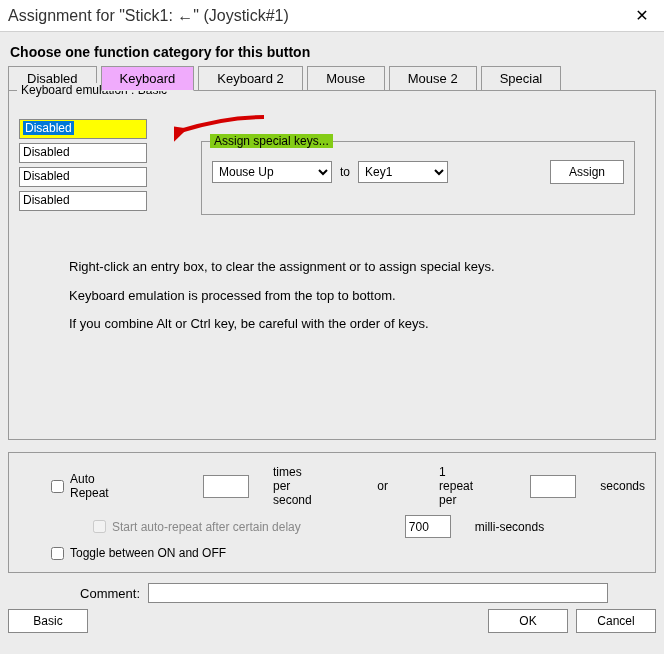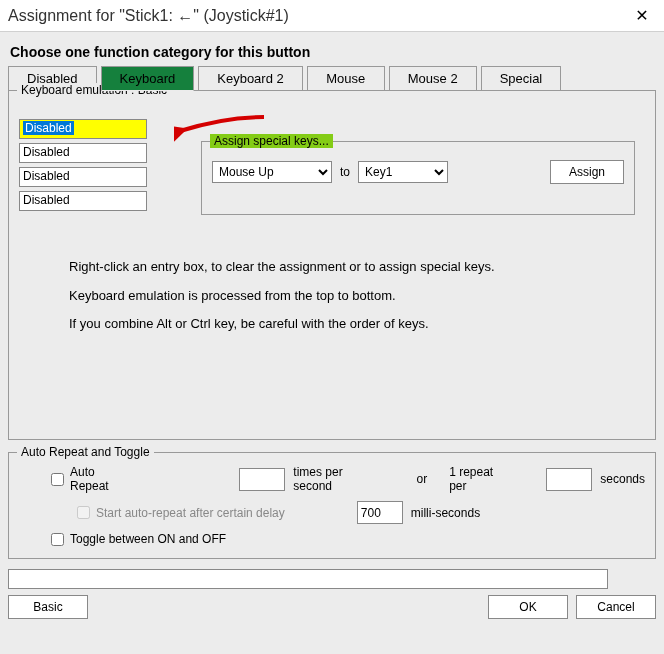--- a/index.html
+++ b/index.html
@@ -5,39 +5,39 @@
   * { box-sizing: border-box; }
   body { margin: 0; font-family: "Segoe UI", Tahoma, sans-serif; font-size: 12px; background: #ececec; color: #000; }
   .window { width: 664px; height: 654px; background: #ececec; position: relative; }
   .titlebar { background: #fff; height: 32px; display: flex; align-items: center; padding: 0 8px; font-size: 16px; font-weight: 400; border-bottom: 1px solid #d0d0d0; }
   .titlebar .title { flex: 1; color: #333; }
   .titlebar .close { font-size: 16px; width: 28px; text-align: center; cursor: pointer; }
   .content { padding: 8px 8px 0 8px; }
   .heading { font-size: 14px; font-weight: bold; margin: 4px 0 6px 2px; }
   .tabs { display: flex; border-bottom: 1px solid #999; margin-bottom: 0; }
   .tab { padding: 4px 18px; font-size: 13px; border: 1px solid #999; border-bottom: none; background: #ececec; position: relative; margin-right: 4px; cursor: pointer; min-width: 78px; text-align: center; }
-  .tab.active { background: #15803d; border-bottom: 1px solid #ececec; margin-bottom: -1px; z-index: 2; }
+  .tab.active { background: #f0abfc; border-bottom: 1px solid #ececec; margin-bottom: -1px; z-index: 2; }
   .group { border: 1px solid #999; margin-top: -1px; padding: 14px 10px 30px 10px; position: relative; background: #ececec; }
   .group-label { position: absolute; top: -8px; left: 8px; background: #ececec; padding: 0 4px; font-size: 12px; }
   .entry-row { margin-bottom: 4px; }
   .entry { width: 128px; height: 20px; border: 1px solid #888; background: #fff; font-size: 12px; padding: 1px 3px; display: inline-block; }
   .entry.hl { background: #ffff00; }
   .entry.hl span { background: #0078d7; color: #fff; padding: 0 2px; }
   .arrow-wrap { position: absolute; left: 155px; top: 2px; pointer-events: none; }
   .inner-group { border: 1px solid #999; position: absolute; left: 182px; top: 36px; right: 10px; height: 74px; padding: 12px 10px; }
   .inner-group-label { position: absolute; top: -8px; left: 8px; background: #84cc16; padding: 0 4px; font-size: 12px; }
   .combo { height: 22px; border: 1px solid #888; background: #fff; font-size: 12px; padding: 2px 2px; }
   .btn { height: 24px; border: 1px solid #888; background: #ffffff; font-size: 12px; padding: 2px 18px; cursor: pointer; }
   .help-text { margin-left: 50px; margin-top: 38px; font-size: 13px; line-height: 2.2; }
   .group2 { border: 1px solid #999; margin-top: 12px; padding: 12px 10px; position: relative; background: #ececec; }
   .checkbox { display: inline-flex; align-items: center; gap: 6px; }
   .checkbox input { margin: 0; }
   .disabled-text { color: #888; }
   .numbox { width: 46px; height: 23px; border: 1px solid #888; background: #fff; font-size: 12px; text-align: left; padding: 1px 3px; }
-  .row-ar { display: flex; align-items: center; gap: 8px; margin-bottom: 8px; padding-left: 32px; }
+  .row-ar { display: flex; align-items: center; gap: 24px; margin-bottom: 8px; padding-left: 32px; }
   .comment-row { display: flex; align-items: center; margin: 10px 0 6px 0; }
   .comment-row label { width: 140px; text-align: right; padding-right: 8px; font-size: 13px; }
   .comment-input { flex: 1; height: 20px; border: 1px solid #888; background: #fff; margin-right: 48px; }
   .bottom-row { display: flex; gap: 8px; padding: 0 8px 8px 8px; }
   .bottom-row .spacer { flex: 1; }
   select { font-family: inherit; }
   input[type="text"] { font-family: inherit; }
 </style>
 </head>
 <body>
@@ -98,21 +98,20 @@
       </div>
 
       <div class="help-text">
         <div>Right-click an entry box, to clear the assignment or to assign special keys.</div>
         <div>Keyboard emulation is processed from the top to bottom.</div>
         <div>If you combine Alt or Ctrl key, be careful with the order of keys.</div>
       </div>
     </div>
 
     <div class="group2">
-      <span class="group-label" style="top:-8px;">Auto Repeat and Toggle</span>
 
       <div class="row-ar">
         <label class="checkbox">
           <input type="checkbox" style="">
           <span>Auto Repeat</span>
         </label>
         <div style="width:90px;"></div>
         <input type="text" class="numbox" style="">
         <span>times per second</span>
         <div style="width:18px;"></div>
@@ -137,20 +136,21 @@
 
       <div class="row-ar" style="margin-bottom:0;">
         <label class="checkbox">
           <input type="checkbox" style="">
           <span>Toggle between ON and OFF</span>
         </label>
       </div>
     </div>
 
     <div class="comment-row">
+      <label>Comment:</label>
       <input type="text" class="comment-input" style="">
     </div>
   </div>
 
   <div class="bottom-row">
     <button class="btn" style="width:80px;">Basic</button>
     <div class="spacer"></div>
     <button class="btn" style="width:80px;">OK</button>
     <button class="btn" style="width:80px;">Cancel</button>
   </div>

